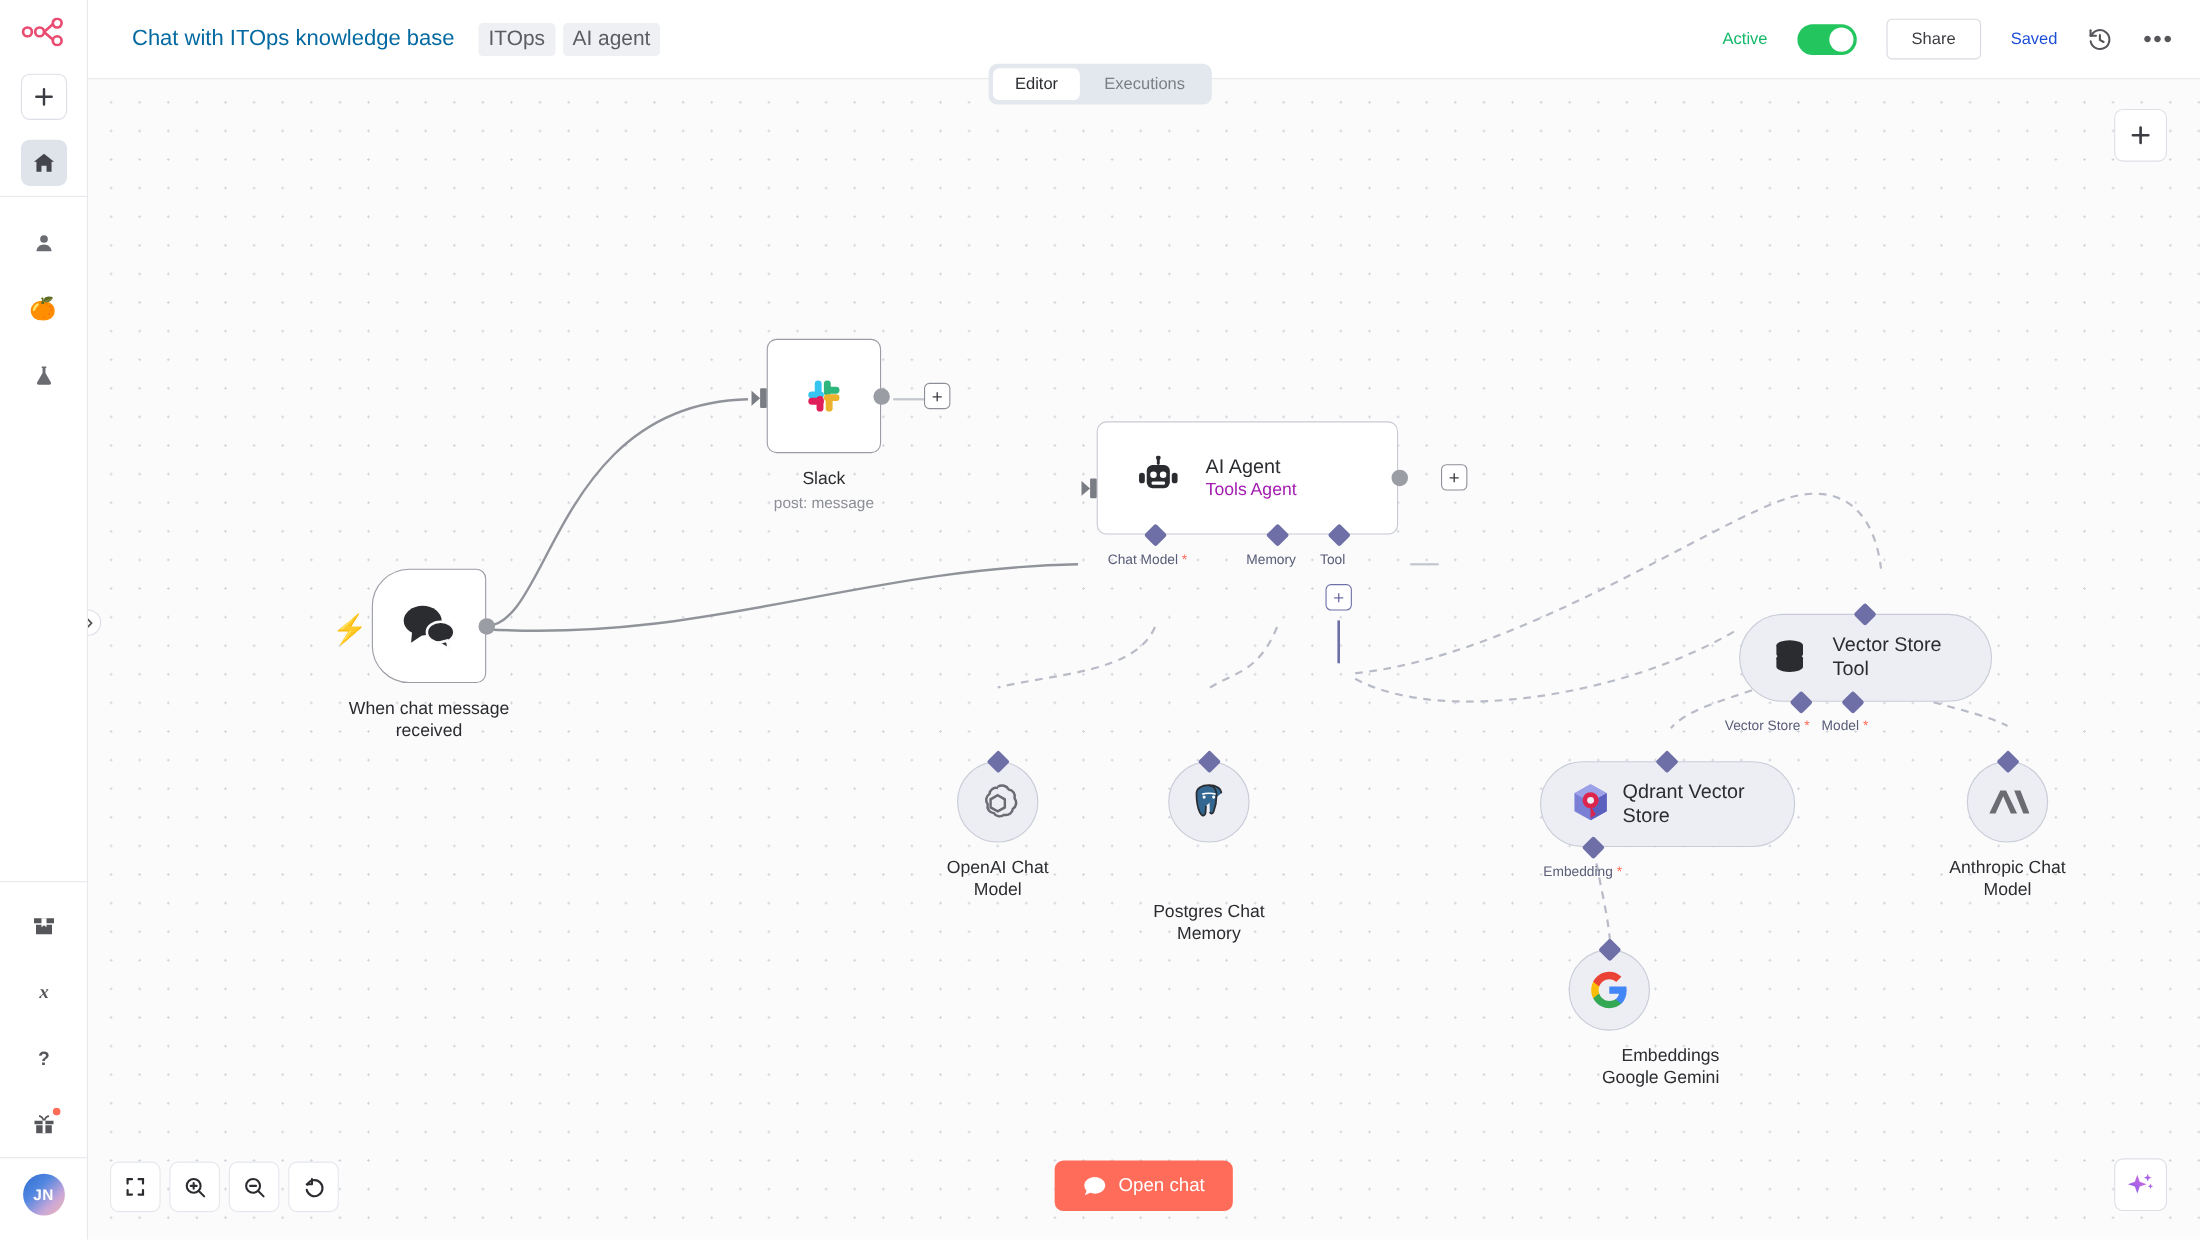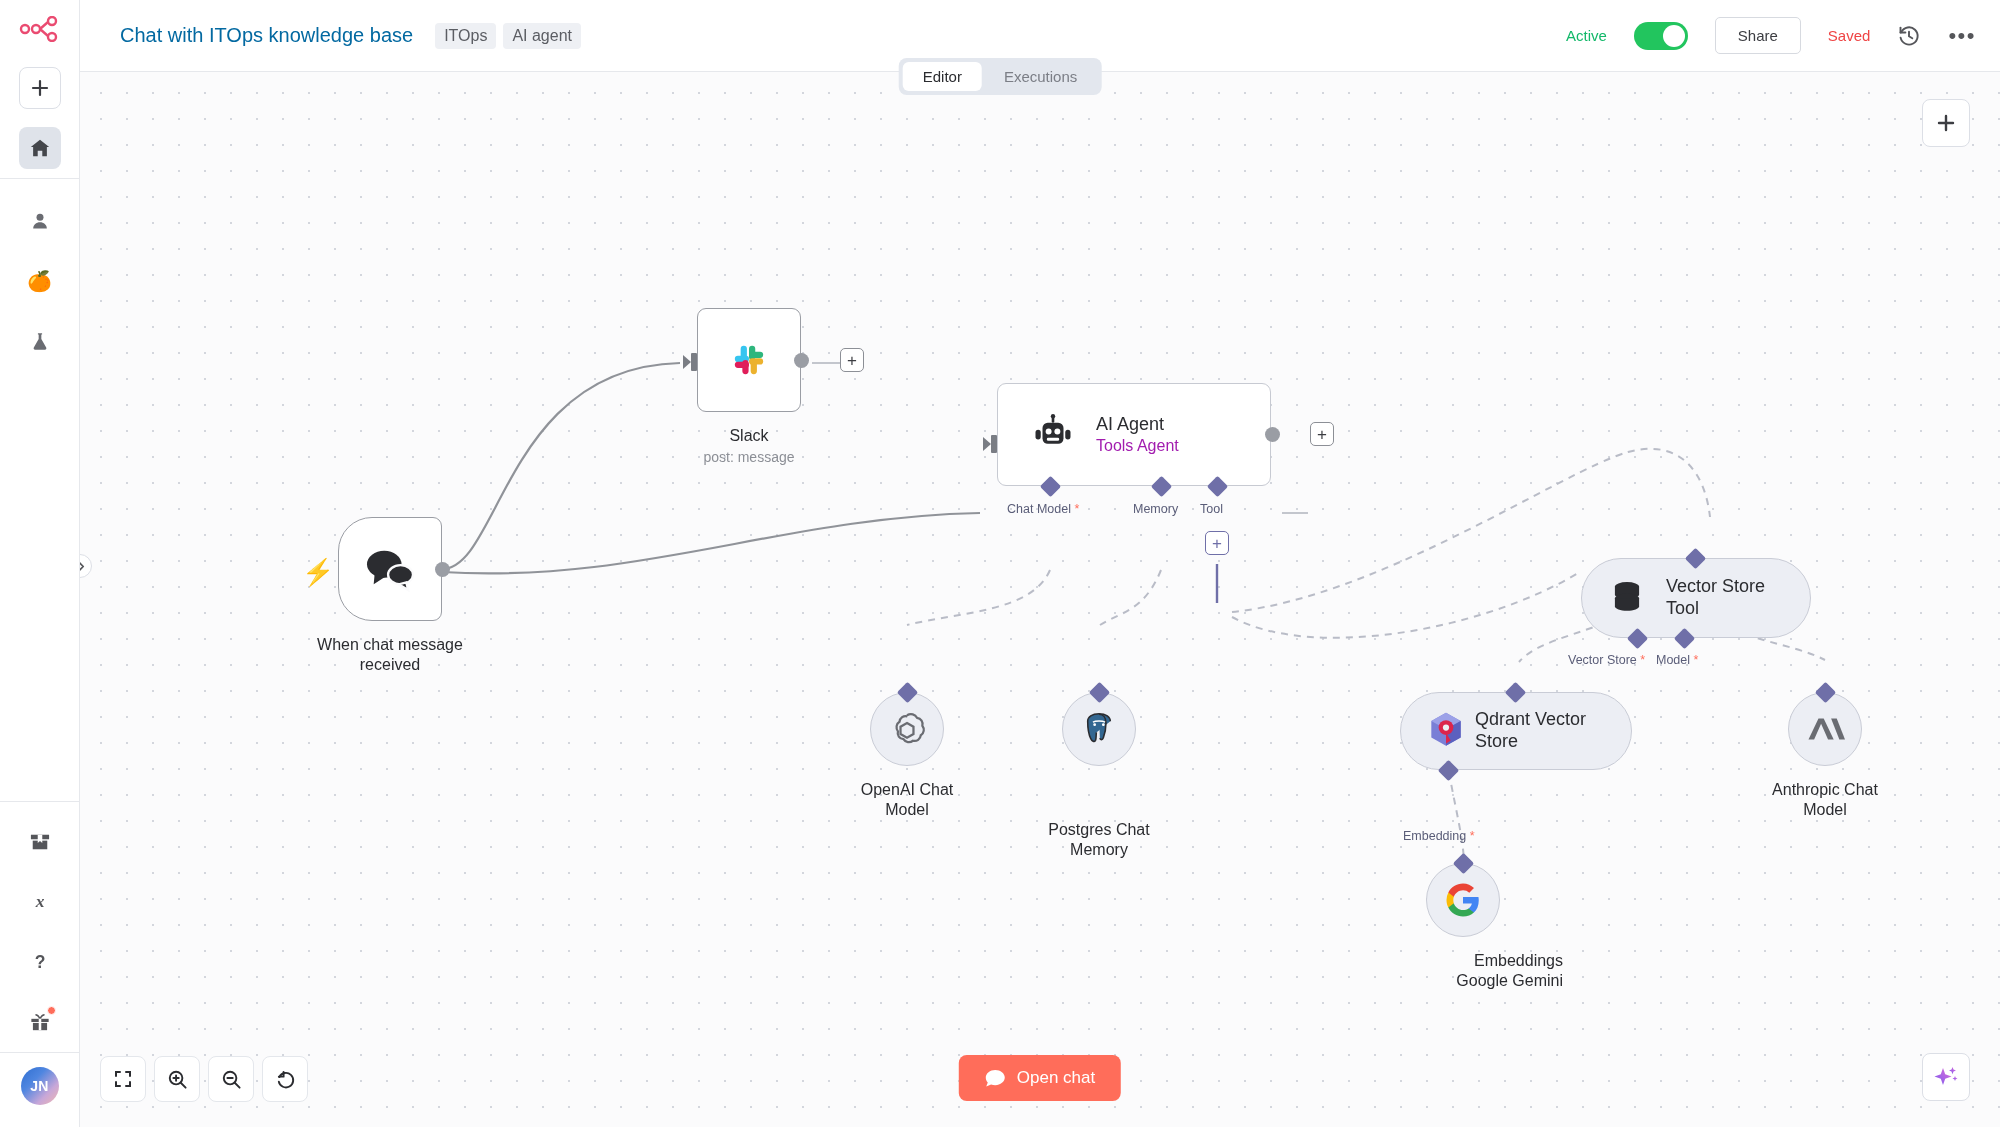--- a/index.html
+++ b/index.html
@@ -43,39 +43,39 @@
 
   
   #header {
     position: absolute; left: 80px; top: 0; right: 0; height: 72px;
     background: #fff; border-bottom: 1px solid #e6e8ec;
     display: flex; align-items: center; padding: 0 24px 0 40px; z-index: 30;
   }
   #wf-title { font-size: 20px; color: #0369a1; font-weight: 400; white-space: nowrap; }
   .tags { display: flex; gap: 7px; margin-left: 22px; }
   .tag {
-    background: #eef0f4; color: #5b5d63; font-size: 16px;
+    background: #eef0f4; color: #5b5d63; font-size: 19px;
     padding: 4px 9px; border-radius: 4px; white-space: nowrap; cursor: pointer;
   }
   .hdr-right { margin-left: auto; display: flex; align-items: center; gap: 27px; }
   .active-label { color: #12b869; font-size: 15px; }
   .toggle {
     width: 54px; height: 28px; border-radius: 14px; background: #22c55e;
     position: relative; cursor: pointer;
   }
   .toggle .knob {
     position: absolute; right: 3px; top: 3px; width: 22px; height: 22px;
     border-radius: 50%; background: #fff;
   }
   .btn-share {
     border: 1px solid #d7dae0; background: #fff; color: #3c3d42;
     font-size: 15px; padding: 9px 22px; border-radius: 5px; cursor: pointer;
     font-family: "Liberation Sans", sans-serif;
   }
-  .saved-label { color: #ef4444; font-size: 15px; text-align: right; }
+  .saved-label { color: #1d4ed8; font-size: 15px; text-align: right; }
   .hdr-icon { color: #55565a; cursor: pointer; display: flex; align-items: center; }
   .dots { font-size: 22px; color: #55565a; letter-spacing: 1.5px; cursor: pointer; line-height: 1; }
 
   
   #tabs {
     position: absolute; left: 50%; transform: translateX(-50%); top: 58px;
     background: #e3e7ee; border-radius: 8px; padding: 4px;
     display: flex; gap: 2px; z-index: 35;
   }
   .tab {
@@ -428,21 +428,21 @@
           <path d="M22 2 L39 11.5 L22 21 L5 11.5 Z" fill="#9ca1e8"></path>
           <path d="M22 21 L39 11.5 V30.5 L22 40 Z" fill="#5b60bf"></path>
           <circle cx="22" cy="19" r="8.5" fill="#dc244c"></circle>
           <circle cx="22" cy="19" r="3.6" fill="#eceef4"></circle>
           <path d="M22 25 L27.5 34 L22 37.5 Z" fill="#dc244c"></path>
         </svg>
         <div class="pn-title">Qdrant Vector
 Store</div>
       </div>
       <div class="diamond" style="left:41px; top:71px;"></div>
-      <div class="port-label" style="left:3px; top:93px;margin-top:44px;">Embedding <span class="req">*</span></div>
+      <div class="port-label" style="left:3px; top:93px;">Embedding <span class="req">*</span></div>
     </div>
 
     <div class="node" style="left:790px; top:620px;">
       <div class="diamond" style="left:30px; top:-7px;"></div>
       <div class="circle-node">
         <svg width="38" height="38" viewBox="0 0 44 44" fill="none" stroke="#6a6c72" stroke-width="2.6">
           <path d="M22 6 C26.5 3.4 31.5 5 33.6 9 C38.2 9.6 41 13.8 39.8 18.2 C42.5 21.8 41.8 26.9 38 29.2 C37.5 33.8 33.3 36.8 28.9 35.6 C25.3 38.3 20.2 37.6 17.9 33.8 C13.3 33.3 10.3 29.1 11.5 24.7 C8.8 21.1 9.5 16 13.3 13.7 C13.8 9.1 18 6.1 22.4 7.3"></path>
           <path d="M22 15 L29.5 19.3 V27.8 L22 32 L14.5 27.8 V19.3 Z"></path>
         </svg>
       </div>

